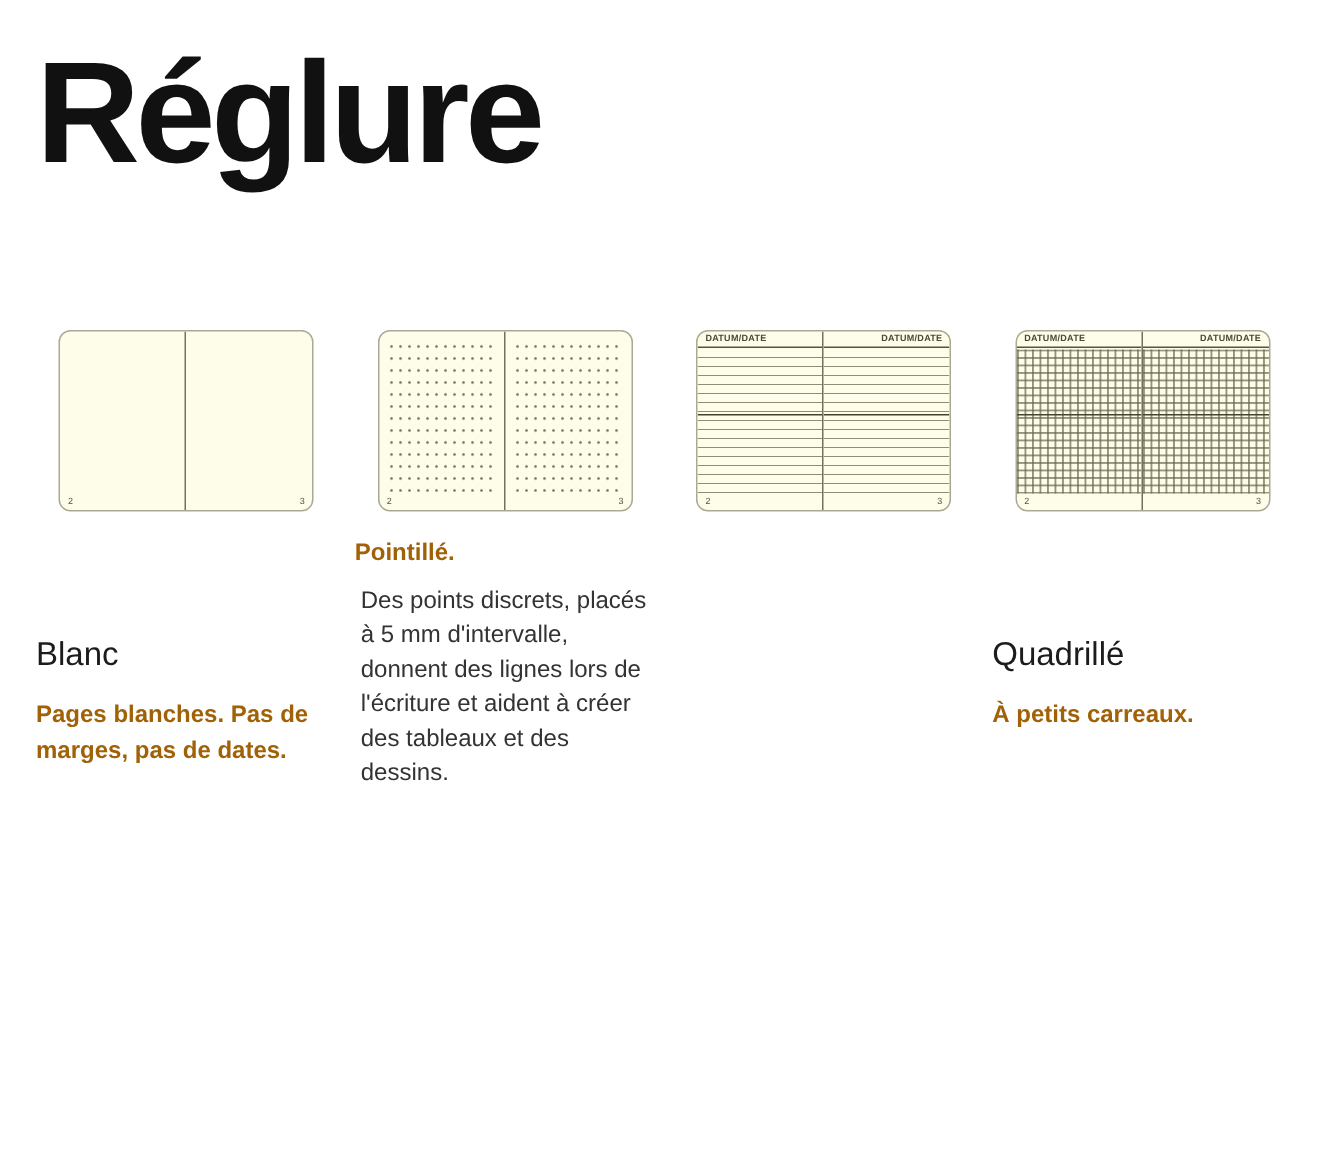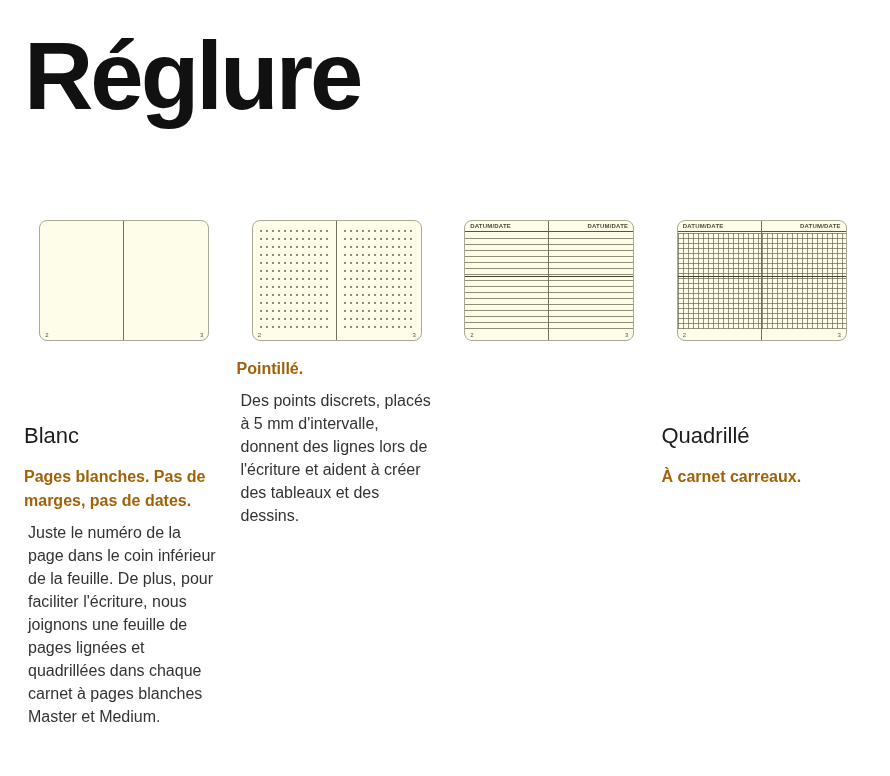--- a/index.html
+++ b/index.html
@@ -144,21 +144,20 @@
       <figure class="notebook">
         <div class="nb-page left">
           <span class="pagenum pn-left">2</span>
         </div>
         <div class="nb-page right">
           <span class="pagenum pn-right">3</span>
         </div>
       </figure>
       <h3 class="ruling-heading">Blanc</h3>
       <p class="ruling-lead">Pages blanches. Pas de marges, pas de dates.</p>
-      <p class="ruling-body">Juste le numéro de la page dans le coin inférieur de la feuille. De plus, pour faciliter l'écriture, nous joignons une feuille de pages lignées et quadrillées dans chaque carnet à pages blanches Master et Medium.</p>
     </div>
 
     <div class="col">
       <figure class="notebook">
         <div class="nb-page left">
           <div class="ruling-dots"></div>
           <span class="pagenum pn-left">2</span>
         </div>
         <div class="nb-page right">
           <div class="ruling-dots"></div>
@@ -195,17 +194,17 @@
           <span class="pagenum pn-left">2</span>
         </div>
         <div class="nb-page right">
           <div class="datehead align-right">DATUM/DATE</div>
           <div class="ruling-grid"></div>
           <div class="emph-line"></div>
           <span class="pagenum pn-right">3</span>
         </div>
       </figure>
       <h3 class="ruling-heading">Quadrillé</h3>
-      <p class="ruling-lead">À carnet carreaux.</p>
+      <p class="ruling-lead">À petits carreaux.</p>
     </div>
 
   </div>
 </div>
 
 </body></html>

